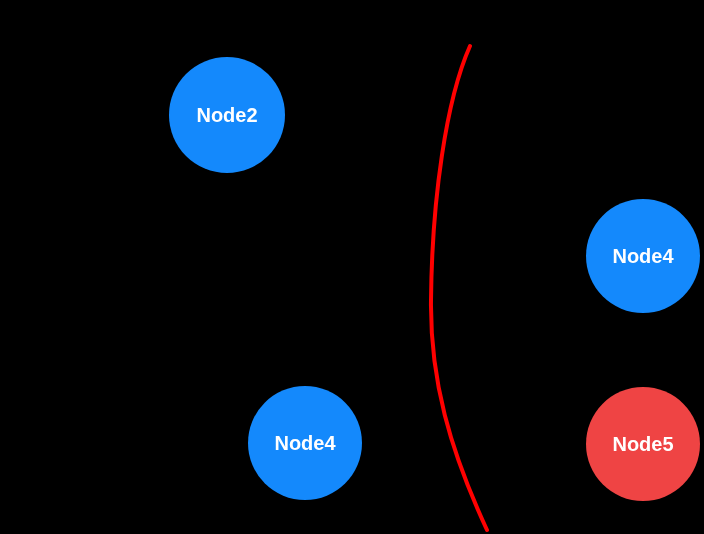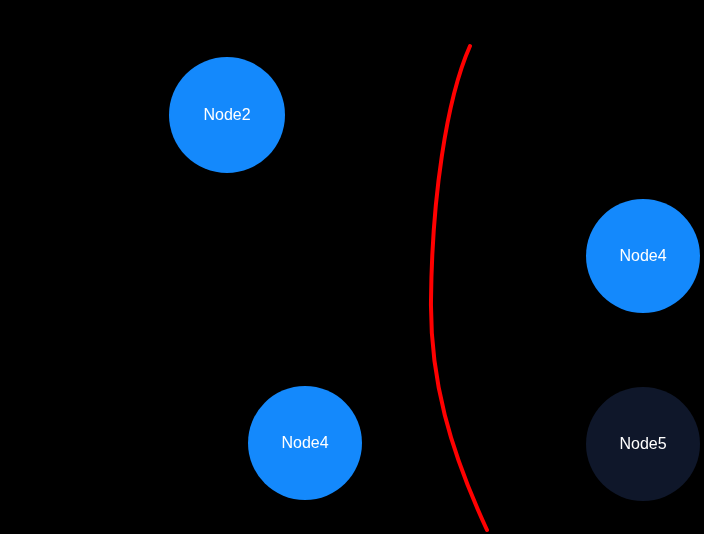--- a/index.html
+++ b/index.html
@@ -22,22 +22,22 @@
     border-radius: 50%;
     display: flex;
     align-items: center;
     justify-content: center;
     box-sizing: border-box;
     user-select: none;
   }
   .node-label {
     color: #ffffff;
     font-family: "Liberation Sans", sans-serif;
-    font-size: 16px;
-    font-weight: 400;
+    font-size: 20px;
+    font-weight: 700;
     line-height: 1;
     letter-spacing: 0px;
     white-space: nowrap;
     pointer-events: none;
   }
   #curve-layer {
     position: absolute;
     left: 0;
     top: 0;
     width: 704px;
@@ -60,17 +60,17 @@
   </div>
 
   <div class="node" style="left:248px; top:386px; width:114px; height:114px; background:#1489FC;">
     <span class="node-label">Node4</span>
   </div>
 
   <div class="node" style="left:586px; top:199px; width:114px; height:114px; background:#1489FC;">
     <span class="node-label">Node4</span>
   </div>
 
-  <div class="node" style="left:586px; top:387px; width:114px; height:114px; background:#0f172a;">
+  <div class="node" style="left:586px; top:387px; width:114px; height:114px; background:#ef4444;">
     <span class="node-label">Node5</span>
   </div>
 
 </div>
 
 </body></html>

